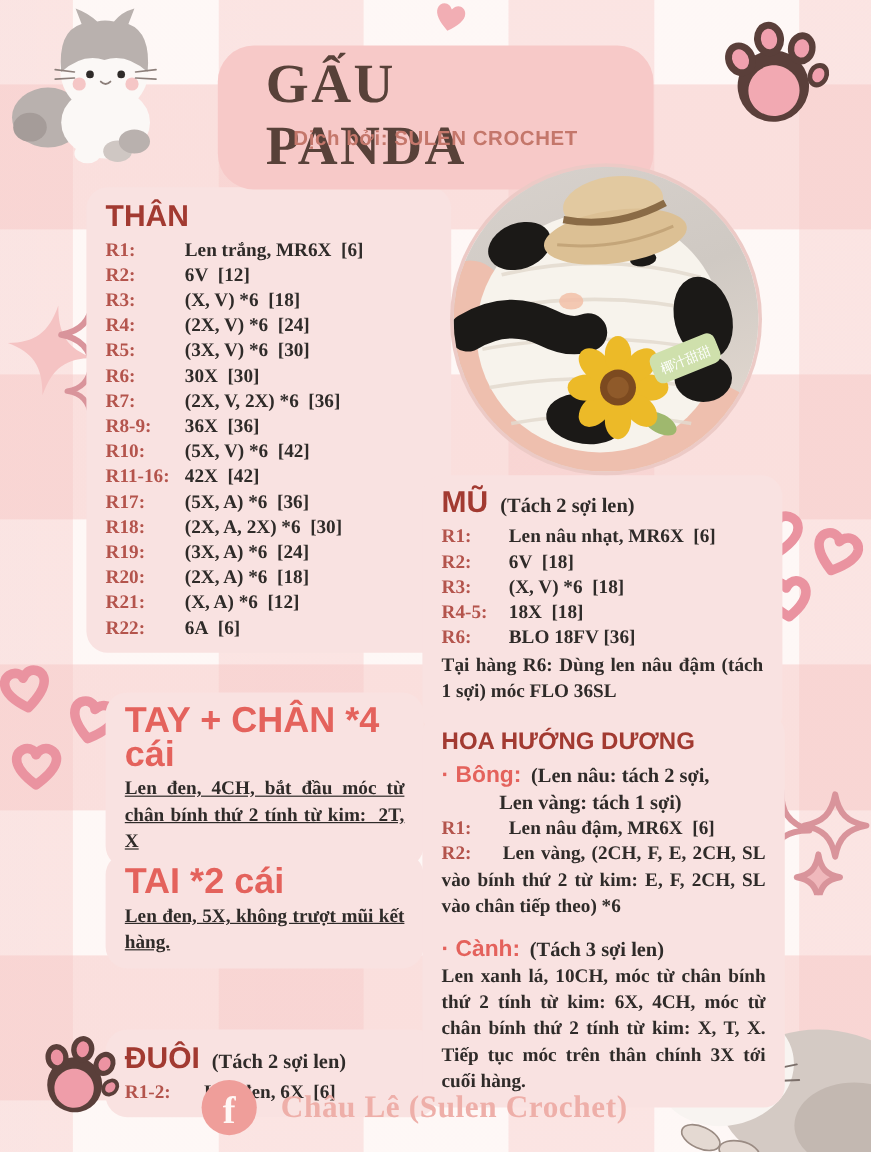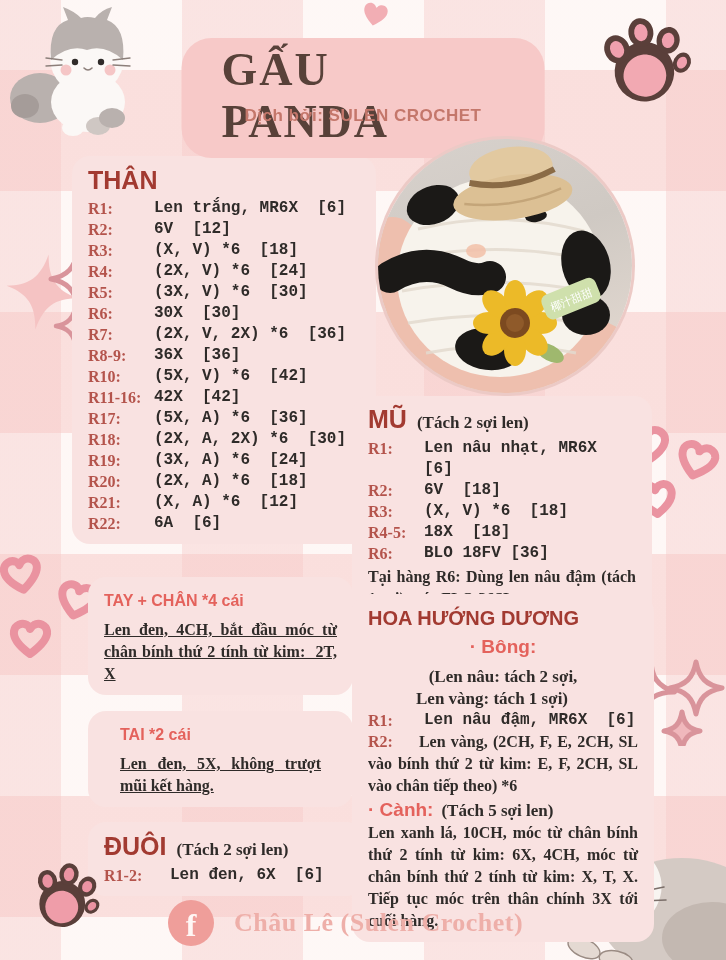--- a/index.html
+++ b/index.html
@@ -16,39 +16,39 @@
   .title-pill{position:absolute;left:50%;top:38px;transform:translateX(-50%);
       background:#f7c9c8;border-radius:30px;padding:6px 40px 10px;z-index:2;}
   .title-pill h1{margin:0;font:700 46px/52px "Liberation Serif",serif;color:#584139;letter-spacing:2px;}
   .subtitle{position:absolute;left:0;right:0;top:106px;text-align:center;z-index:2;
       font:700 17px/20px "Liberation Sans",sans-serif;color:#c4776b;letter-spacing:.5px;}
   
   .card{position:absolute;background:#f9e2e1;border-radius:18px;z-index:1;}
   .card-than{left:72px;top:156px;width:272px;padding:10px 16px;}
   .card-mu{left:352px;top:396px;width:300px;padding:9px 16px;box-sizing:border-box;}
   .card-tay{left:88px;top:577px;width:265px;padding:10px 16px;box-sizing:border-box;}
-  .card-tai{left:88px;top:711px;width:265px;padding:10px 32px;box-sizing:border-box;}
-  .card-duoi{left:88px;top:822px;width:276px;padding:10px 16px;box-sizing:border-box;}
+  .card-tai{left:88px;top:711px;width:265px;padding:10px 16px;box-sizing:border-box;}
+  .card-duoi{left:88px;top:858px;width:276px;padding:10px 16px;box-sizing:border-box;}
   .card-hoa{left:352px;top:594px;width:302px;padding:10px 16px;box-sizing:border-box;}
   .sec-title{font:800 25px/28px "Liberation Sans",sans-serif;color:#a23a31;margin:0 0 4px;}
-  .sec-title.coral{color:#e4625c;font-size:16px;}
+  .sec-title.coral{color:#e4625c;font-size:30px;}
   .sec-head{display:flex;align-items:baseline;gap:10px;margin-bottom:4px;}
   .sec-note{font:700 17px/22px "Liberation Serif",serif;color:#2f2b29;}
   .row{display:flex;font:700 16px/21px "Liberation Serif",serif;}
   .rlabel{color:#b4544c;min-width:66px;flex:none;}
   .card-mu .rlabel,.card-hoa .rlabel{min-width:56px;}
-  .rval{color:#2f2b29;font-family:Liberation Mono, monospace;}
+  .rval{color:#2f2b29;}
   .body-text{font:700 16px/22px "Liberation Serif",serif;color:#2f2b29;text-align:justify;margin:2px 0 0;text-decoration:underline;}
   .mu-footnote{font:700 16px/22px "Liberation Serif",serif;color:#2f2b29;text-align:justify;margin-top:2px;}
-  .bong-line{display:flex;align-items:center;gap:8px;flex-direction:column;}
+  .bong-line{display:flex;align-items:flex-end;gap:8px;}
   .dot-label{font:800 19px/22px "Liberation Sans",sans-serif;color:#e4625c;flex:none;}
   .bong-note2{font:700 17px/22px "Liberation Serif",serif;color:#2f2b29;margin-left:48px;}
   .para{font:700 16px/22px "Liberation Serif",serif;color:#2f2b29;text-align:justify;margin:0;}
   .para .inline-label{color:#b4544c;margin-right:26px;}
-  .canh-head{display:flex;align-items:baseline;gap:8px;margin-top:2px;}
+  .canh-head{display:flex;align-items:baseline;gap:8px;margin-top:14px;}
   
   .photo{position:absolute;left:378px;top:139px;width:254px;height:254px;border-radius:50%;
          overflow:hidden;z-index:2;box-shadow:0 0 0 3px #eccac6;
          background:linear-gradient(160deg,#d8d2cd 0%,#cfc9c3 45%,#e7dcd3 100%);}
   .photo svg{display:block;}
   
   .footer{position:absolute;left:168px;top:900px;display:flex;align-items:center;gap:20px;z-index:2;}
   .fb-circle{width:46px;height:46px;border-radius:50%;background:#ef9e9a;display:flex;
              align-items:center;justify-content:center;}
   .fb-f{font:700 32px/32px "Liberation Serif",serif;color:#fff7f5;margin-top:4px;}
@@ -402,21 +402,21 @@
     <div class="rows">
 
         <div class="row">
           <span class="rlabel">R1:</span>
           <span class="rval">Len nâu đậm, MR6X&nbsp; [6]</span>
         </div>
       </div>
     <p class="para"><span class="inline-label">R2:</span><span>Len vàng, (2CH, F, E, 2CH, SL vào bính thứ 2 từ kim: E, F, 2CH, SL vào chân tiếp theo) *6</span></p>
     <div class="canh-head">
       <span class="dot-label">· Cành:</span>
-      <span class="sec-note">(Tách 5 sợi len)</span>
+      <span class="sec-note">(Tách 3 sợi len)</span>
     </div>
     <p class="para">Len xanh lá, 10CH, móc từ chân bính thứ 2 tính từ kim: 6X, 4CH, móc từ chân bính thứ 2 tính từ kim: X, T, X. Tiếp tục móc trên thân chính 3X tới cuối hàng.</p>
   </div>
 
   <div class="footer">
     <div class="fb-circle">
       <span class="fb-f">f</span>
     </div>
     <span class="footer-text">Châu Lê (Sulen Crochet)</span>
   </div>

